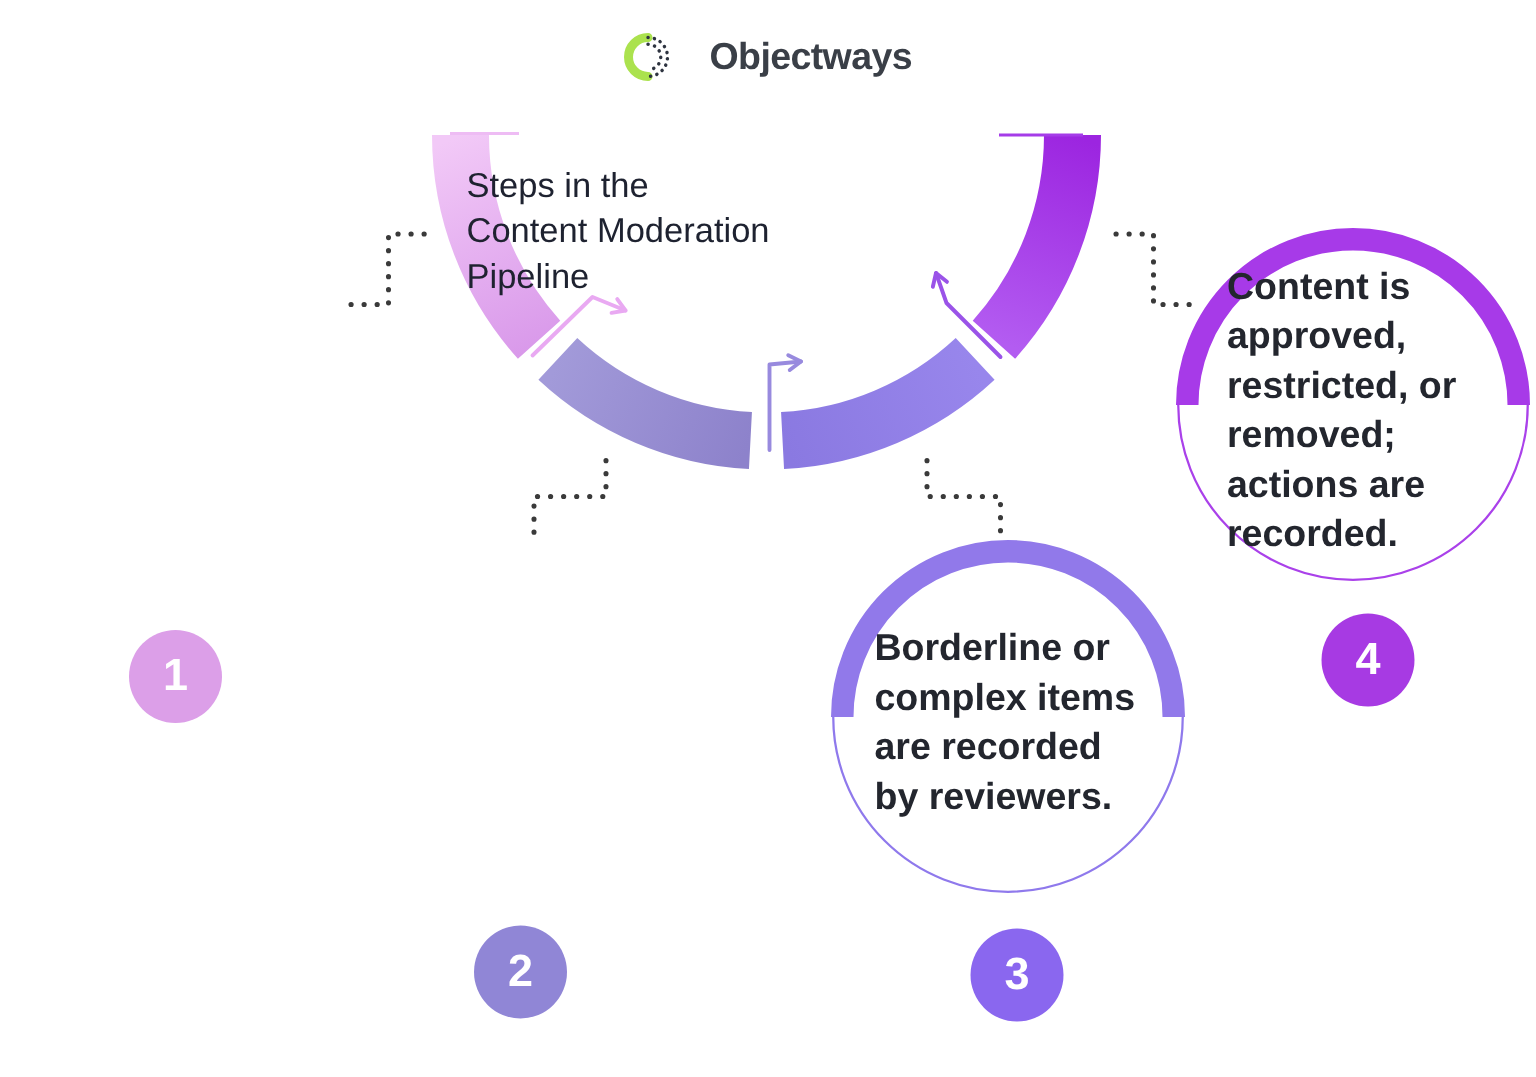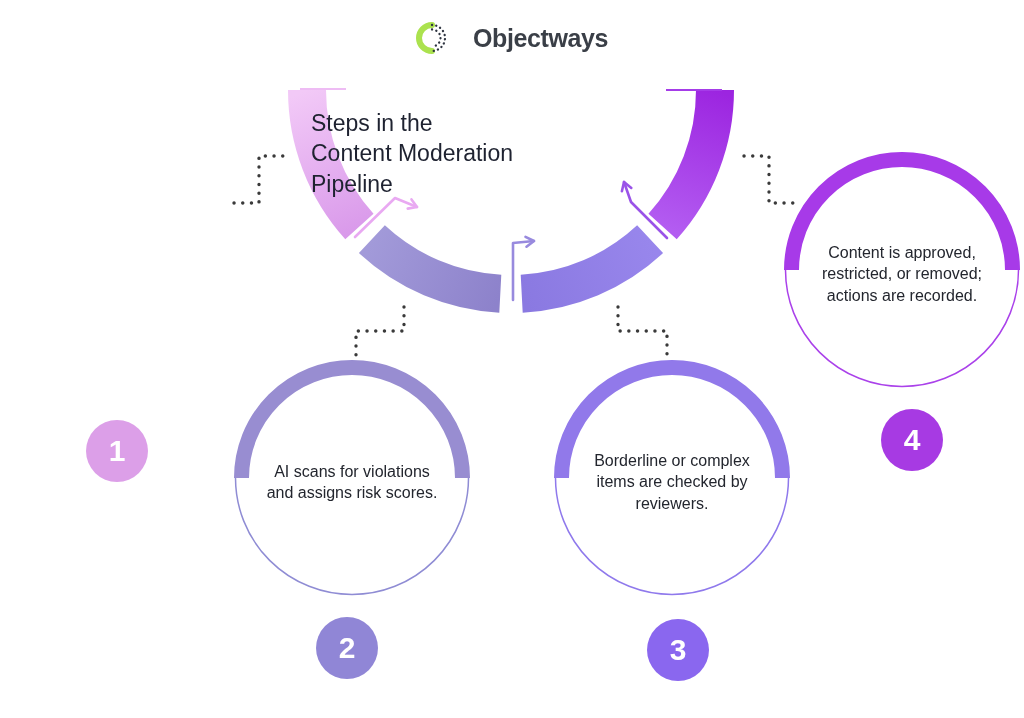--- a/index.html
+++ b/index.html
@@ -15,22 +15,22 @@
   .scene{position:absolute;left:0;top:0;width:1024px;height:718px;}
 
   
   .title{position:absolute;left:311px;top:108px;width:400px;
          font-size:23px;font-weight:500;color:#1e2230;line-height:1.32;white-space:pre-line;}
 
   
   .step{position:absolute;width:236px;height:236px;display:flex;align-items:center;
         justify-content:center;}
   .step svg{position:absolute;left:0;top:0;}
-  .step p{position:relative;margin:0;padding-top:8px;text-align:center;
-          font-size:16px;line-height:1.32;font-weight:400;color:#23262e;}
+  .step p{position:relative;margin:0;padding-top:8px;text-align:left;
+          font-size:25px;line-height:1.32;font-weight:700;color:#23262e;}
   .step p.w175{width:178px;}
   .step p.w165{width:168px;}
 
   
   .badge{position:absolute;width:62px;height:62px;border-radius:50%;display:flex;
          align-items:center;justify-content:center;color:#ffffff;font-size:30px;
          font-weight:700;}
 </style>
 </head>
 <body>
@@ -91,34 +91,27 @@
     <path class="dots" d="M 404,307 L 404,331 L 356,331 L 356,355" fill="none" stroke-width="3.4" stroke-dasharray="0.1 8.6" stroke-linecap="round" stroke="#3a3a3a"></path>
     <path class="dots" d="M 618,307 L 618,331 L 667,331 L 667,355" fill="none" stroke-width="3.4" stroke-dasharray="0.1 8.6" stroke-linecap="round" stroke="#3a3a3a"></path>
     <path class="dots" d="M 744,156 L 769,156 L 769,203 L 794,203" fill="none" stroke-width="3.4" stroke-dasharray="0.1 8.6" stroke-linecap="round" stroke="#3a3a3a"></path>
   </svg>
 
   <div class="title">Steps in the
 Content Moderation
 Pipeline</div>
 
 
-  <div class="step" style="left:234px;top:360px">
-    <svg width="236" height="236" viewBox="0 0 236 236">
-      <circle class="ring-thin" cx="118" cy="118" r="116.5" fill="none" stroke-width="1.5" stroke="#8f8cd4"></circle>
-      <path class="arc-thick" d="M 7.5,118 A 110.5,110.5 0 0 1 228.5,118" fill="none" stroke-width="15" stroke="#988dd1"></path>
-    </svg>
-    <p class="w175">AI scans for violations and assigns risk scores.</p>
-  </div>
 
   <div class="step" style="left:554px;top:360px">
     <svg width="236" height="236" viewBox="0 0 236 236">
       <circle class="ring-thin" cx="118" cy="118" r="116.5" fill="none" stroke-width="1.5" stroke="#8f79ec"></circle>
       <path class="arc-thick" d="M 7.5,118 A 110.5,110.5 0 0 1 228.5,118" fill="none" stroke-width="15" stroke="#9179ea"></path>
     </svg>
-    <p class="w175">Borderline or complex items are checked by reviewers.</p>
+    <p class="w175">Borderline or complex items are recorded by reviewers.</p>
   </div>
 
   <div class="step" style="left:784px;top:152px">
     <svg width="236" height="236" viewBox="0 0 236 236">
       <circle class="ring-thin" cx="118" cy="118" r="116.5" fill="none" stroke-width="1.5" stroke="#aa41ea"></circle>
       <path class="arc-thick" d="M 7.5,118 A 110.5,110.5 0 0 1 228.5,118" fill="none" stroke-width="15" stroke="#a73ae8"></path>
     </svg>
     <p class="w165">Content is approved, restricted, or removed; actions are recorded.</p>
   </div>
 

